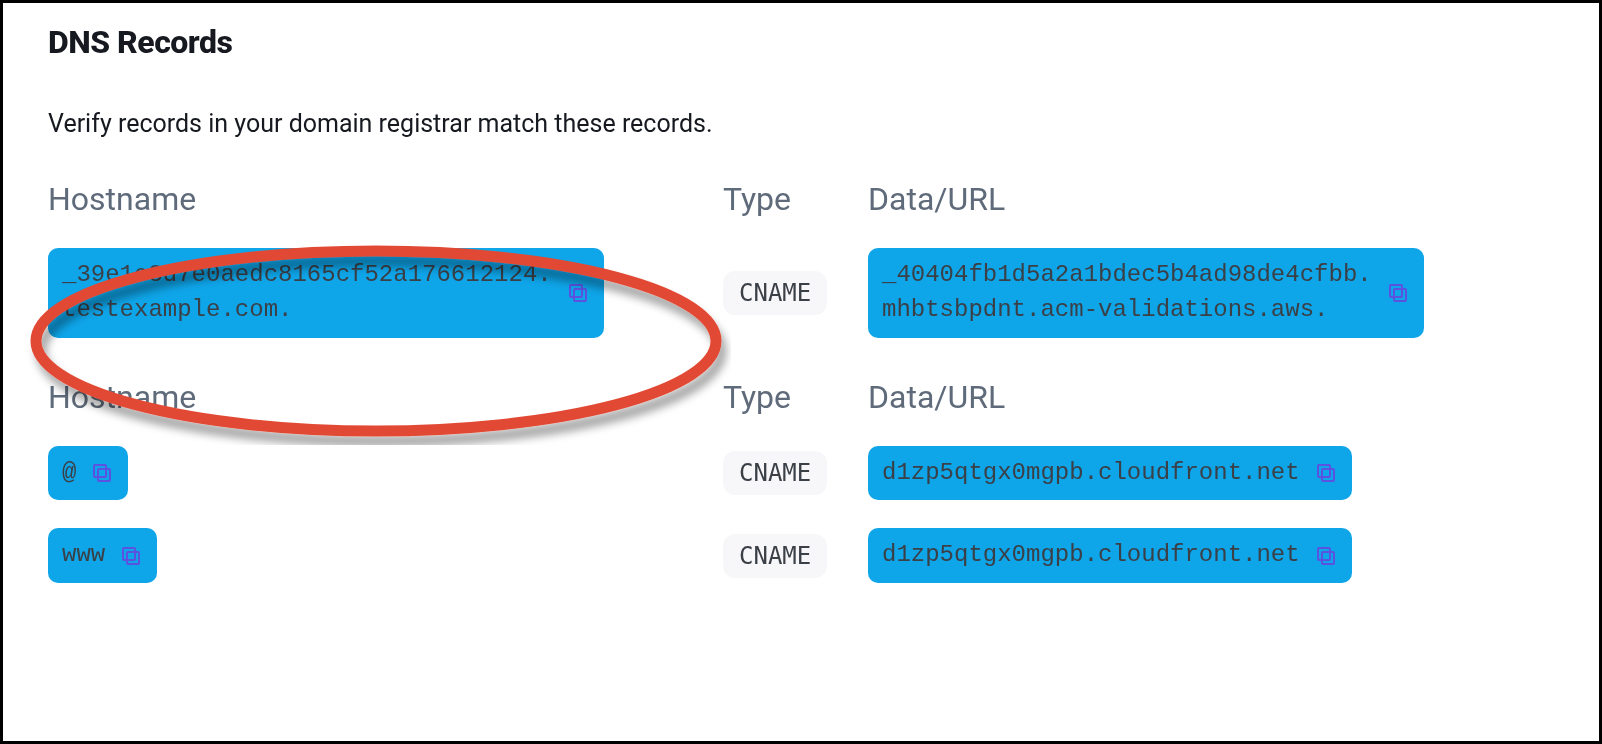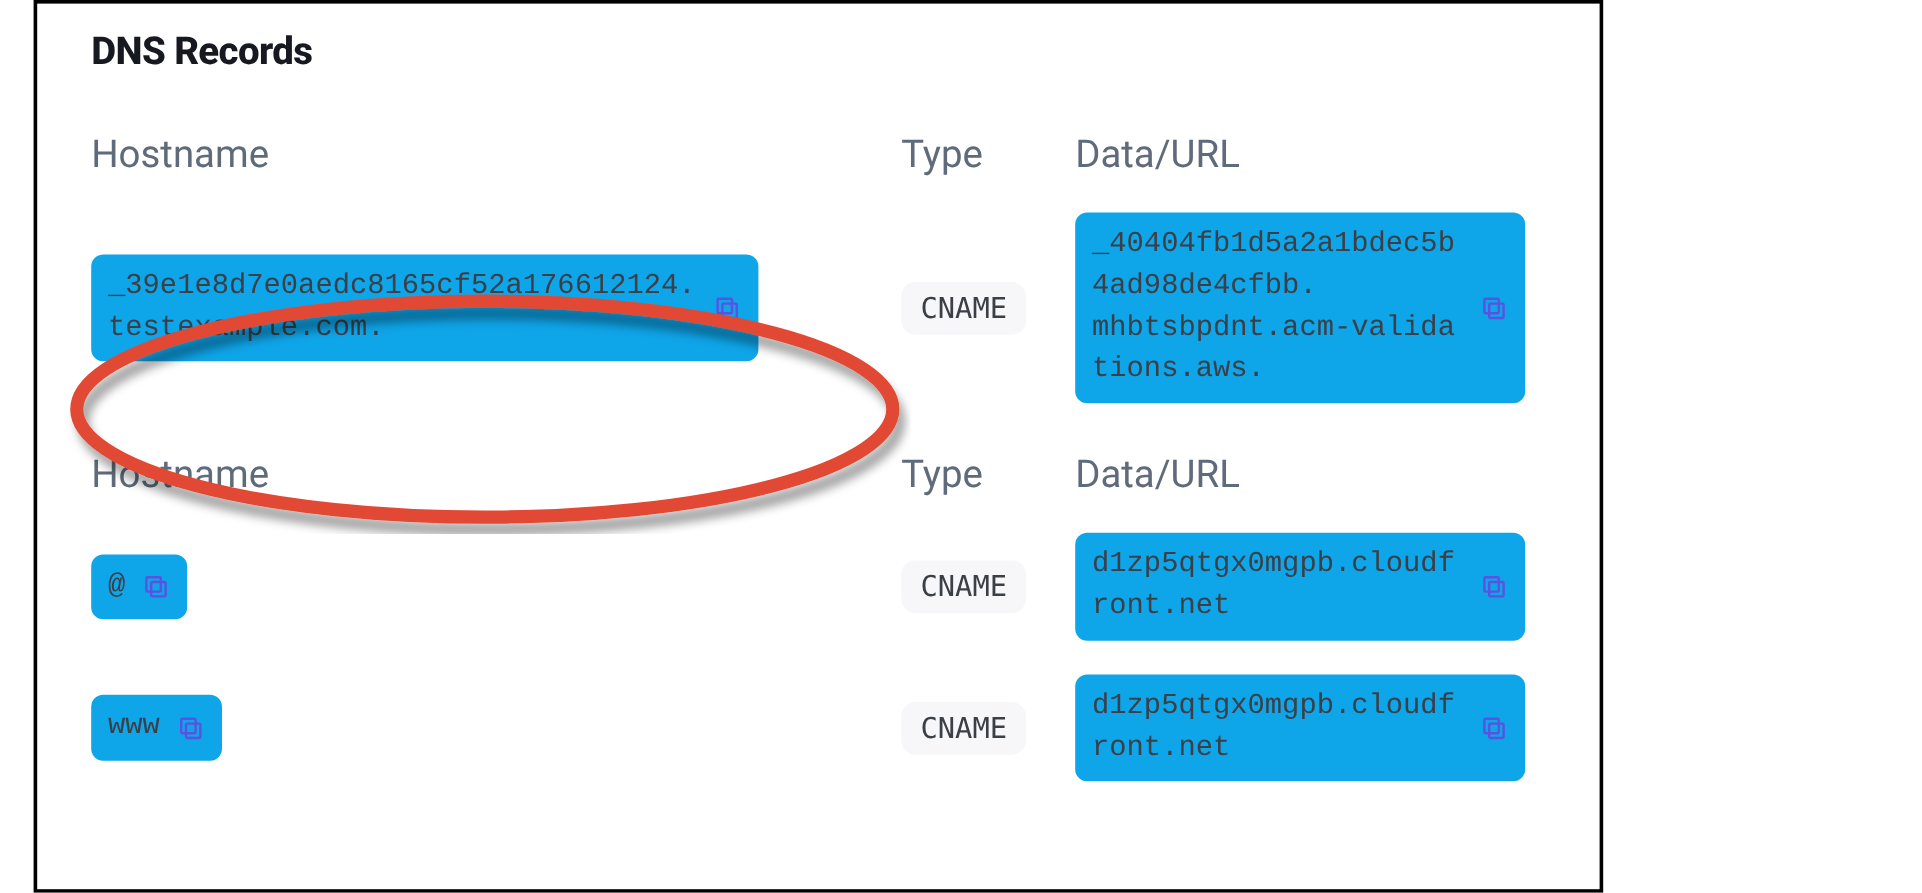--- a/index.html
+++ b/index.html
@@ -3,25 +3,24 @@
 <meta charset="utf-8">
 <style>
   * { box-sizing: border-box; margin: 0; padding: 0; }
   body {
     font-family: -apple-system, BlinkMacSystemFont, "Segoe UI", Roboto, Helvetica, Arial, sans-serif;
     background: #fff;
     color: #16191f;
   }
   .panel {
     border: 3px solid #000;
-    width: 1308px;
+    width: 1602px;
     height: 744px;
     padding: 20px 62px 10px 45px;
     position: relative;
-    margin-left: 28px;
   }
   h1.title {
     font-size: 32px;
     font-weight: 800;
     color: #16191f;
     margin-bottom: 48px;
     letter-spacing: -0.5px;
   }
   .subtitle {
     font-size: 25px;
@@ -98,20 +97,21 @@
     pointer-events: none;
   }
 </style>
 </head>
 <body>
 
 <div class="panel">
 
   <h1 class="title">DNS Records</h1>
 
+  <p class="subtitle">Verify records in your domain registrar match these records.</p>
 
 
   <div class="columns">
     <div class="col-hostname col-header">Hostname</div>
     <div class="col-type col-header">Type</div>
     <div class="col-data col-header">Data/URL</div>
   </div>
 
   <div class="row">
     <div class="col-hostname">

